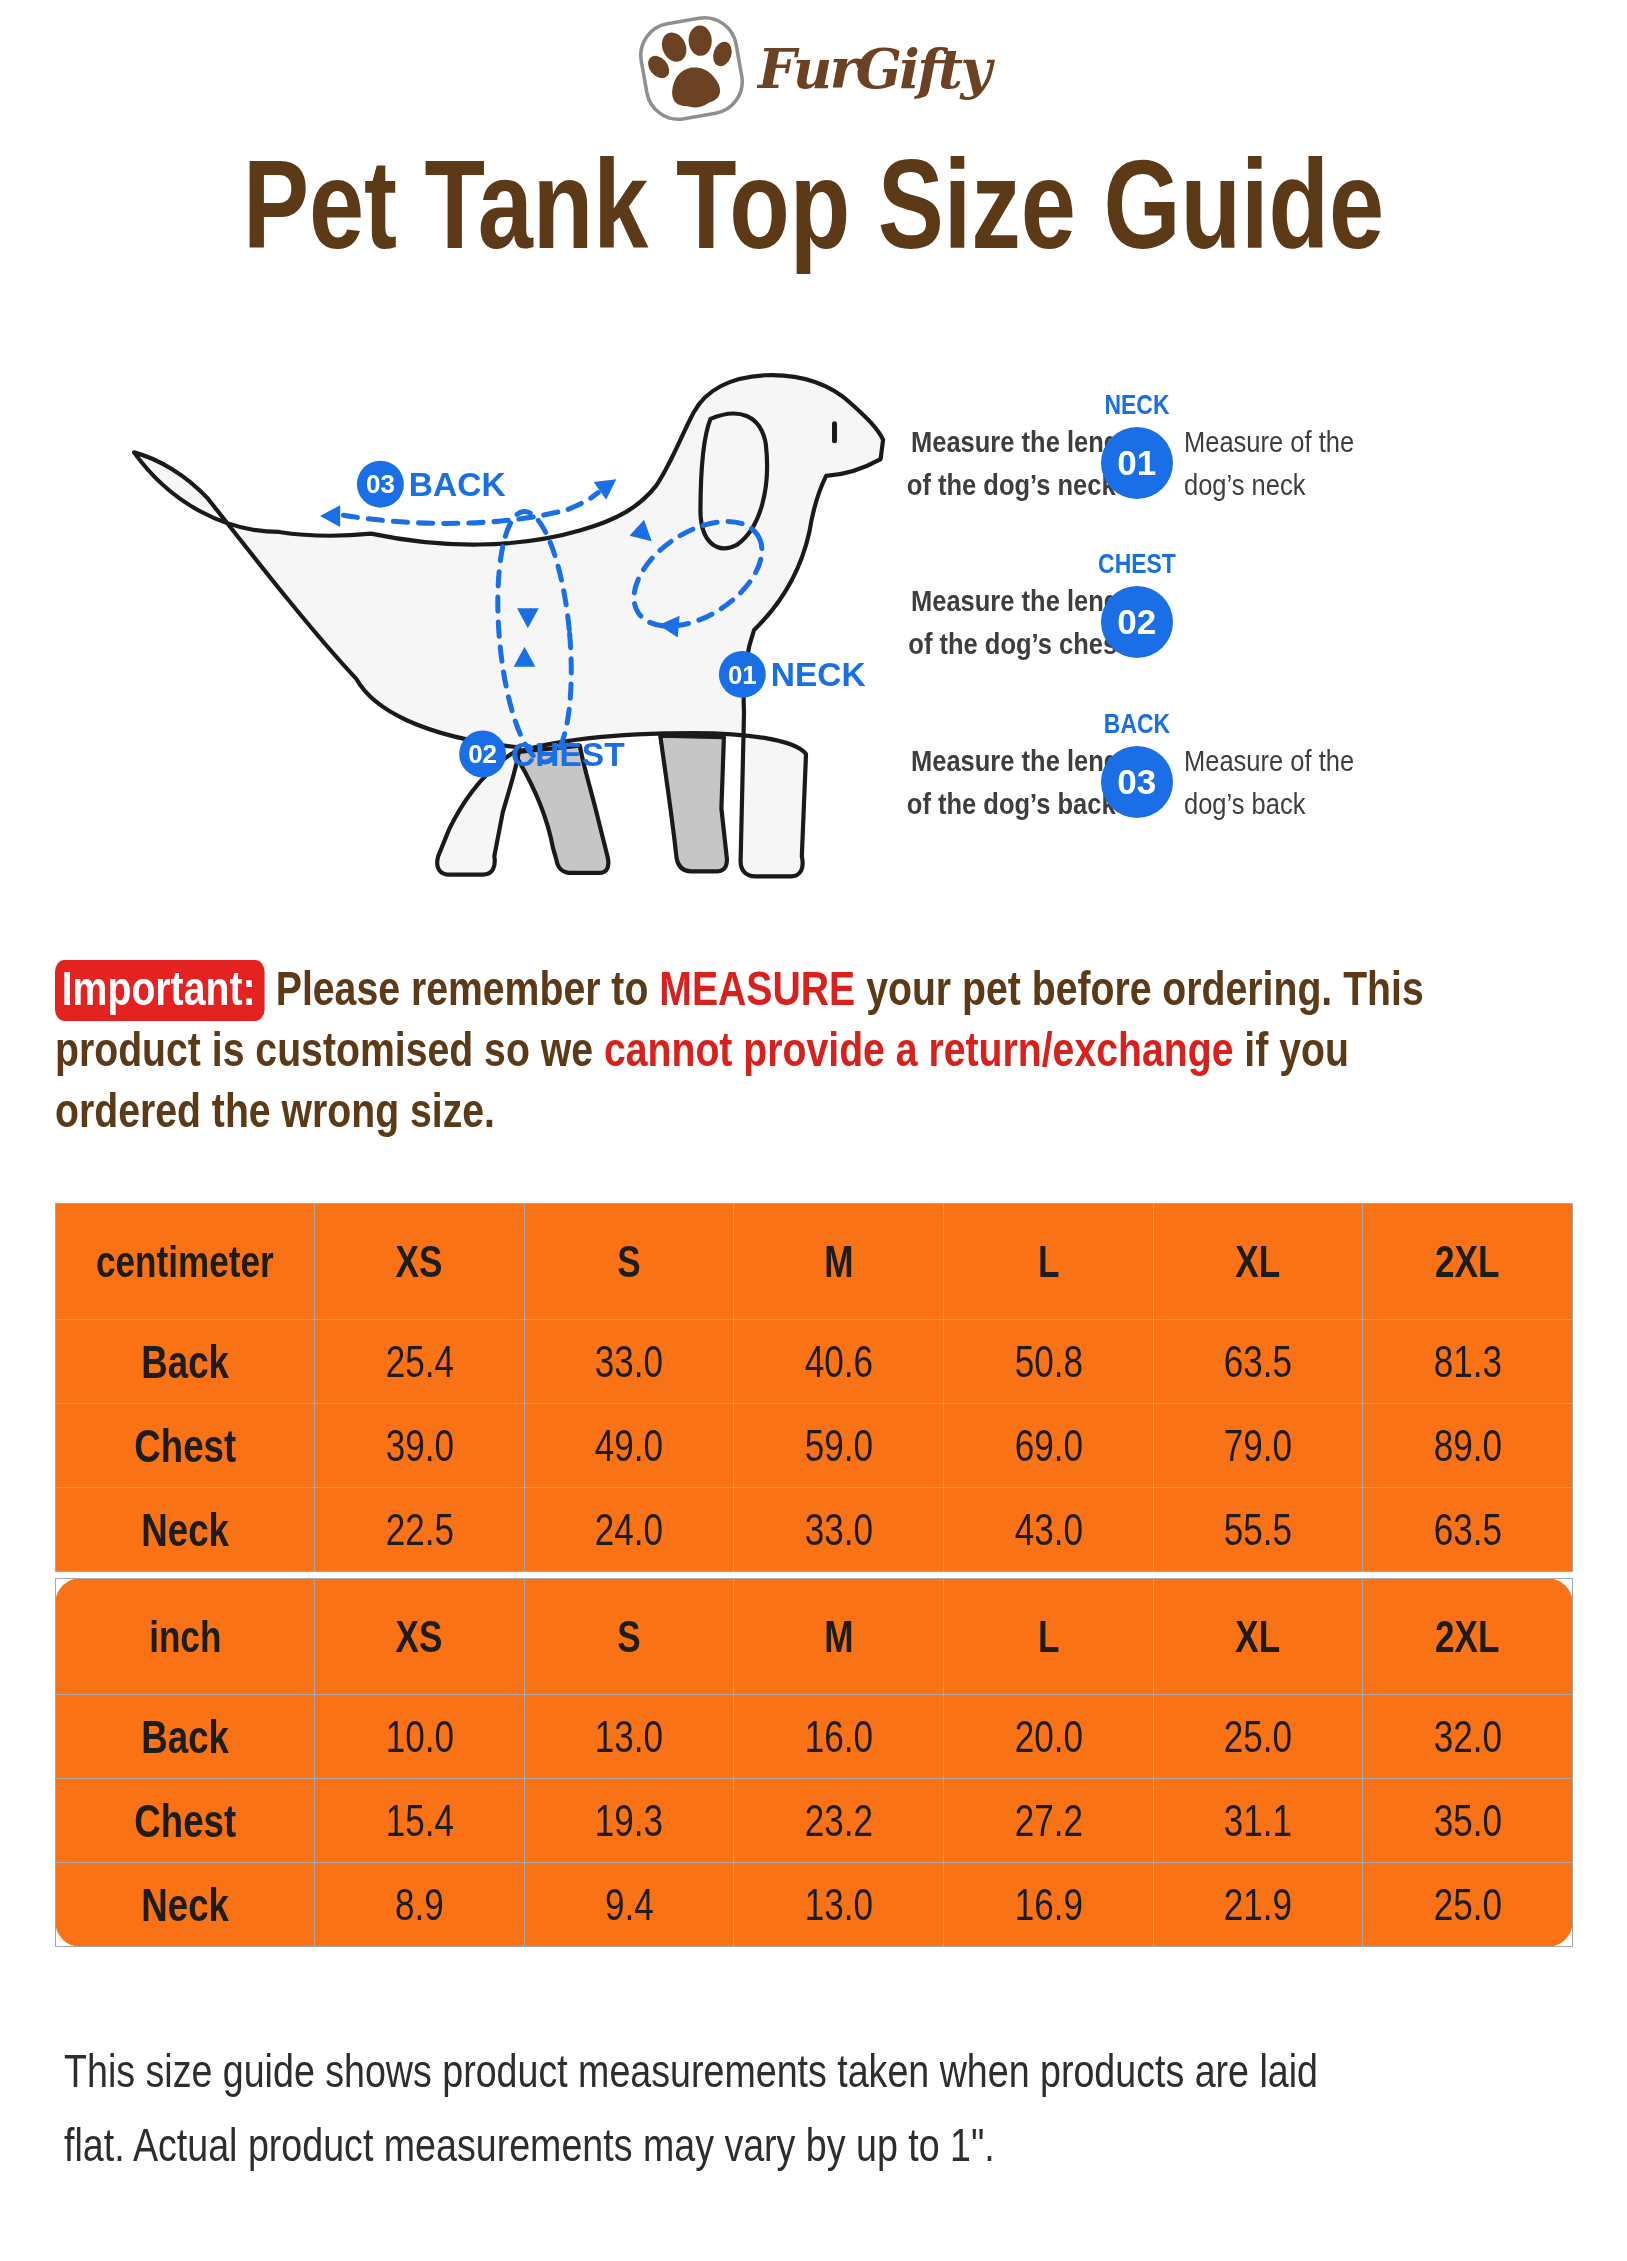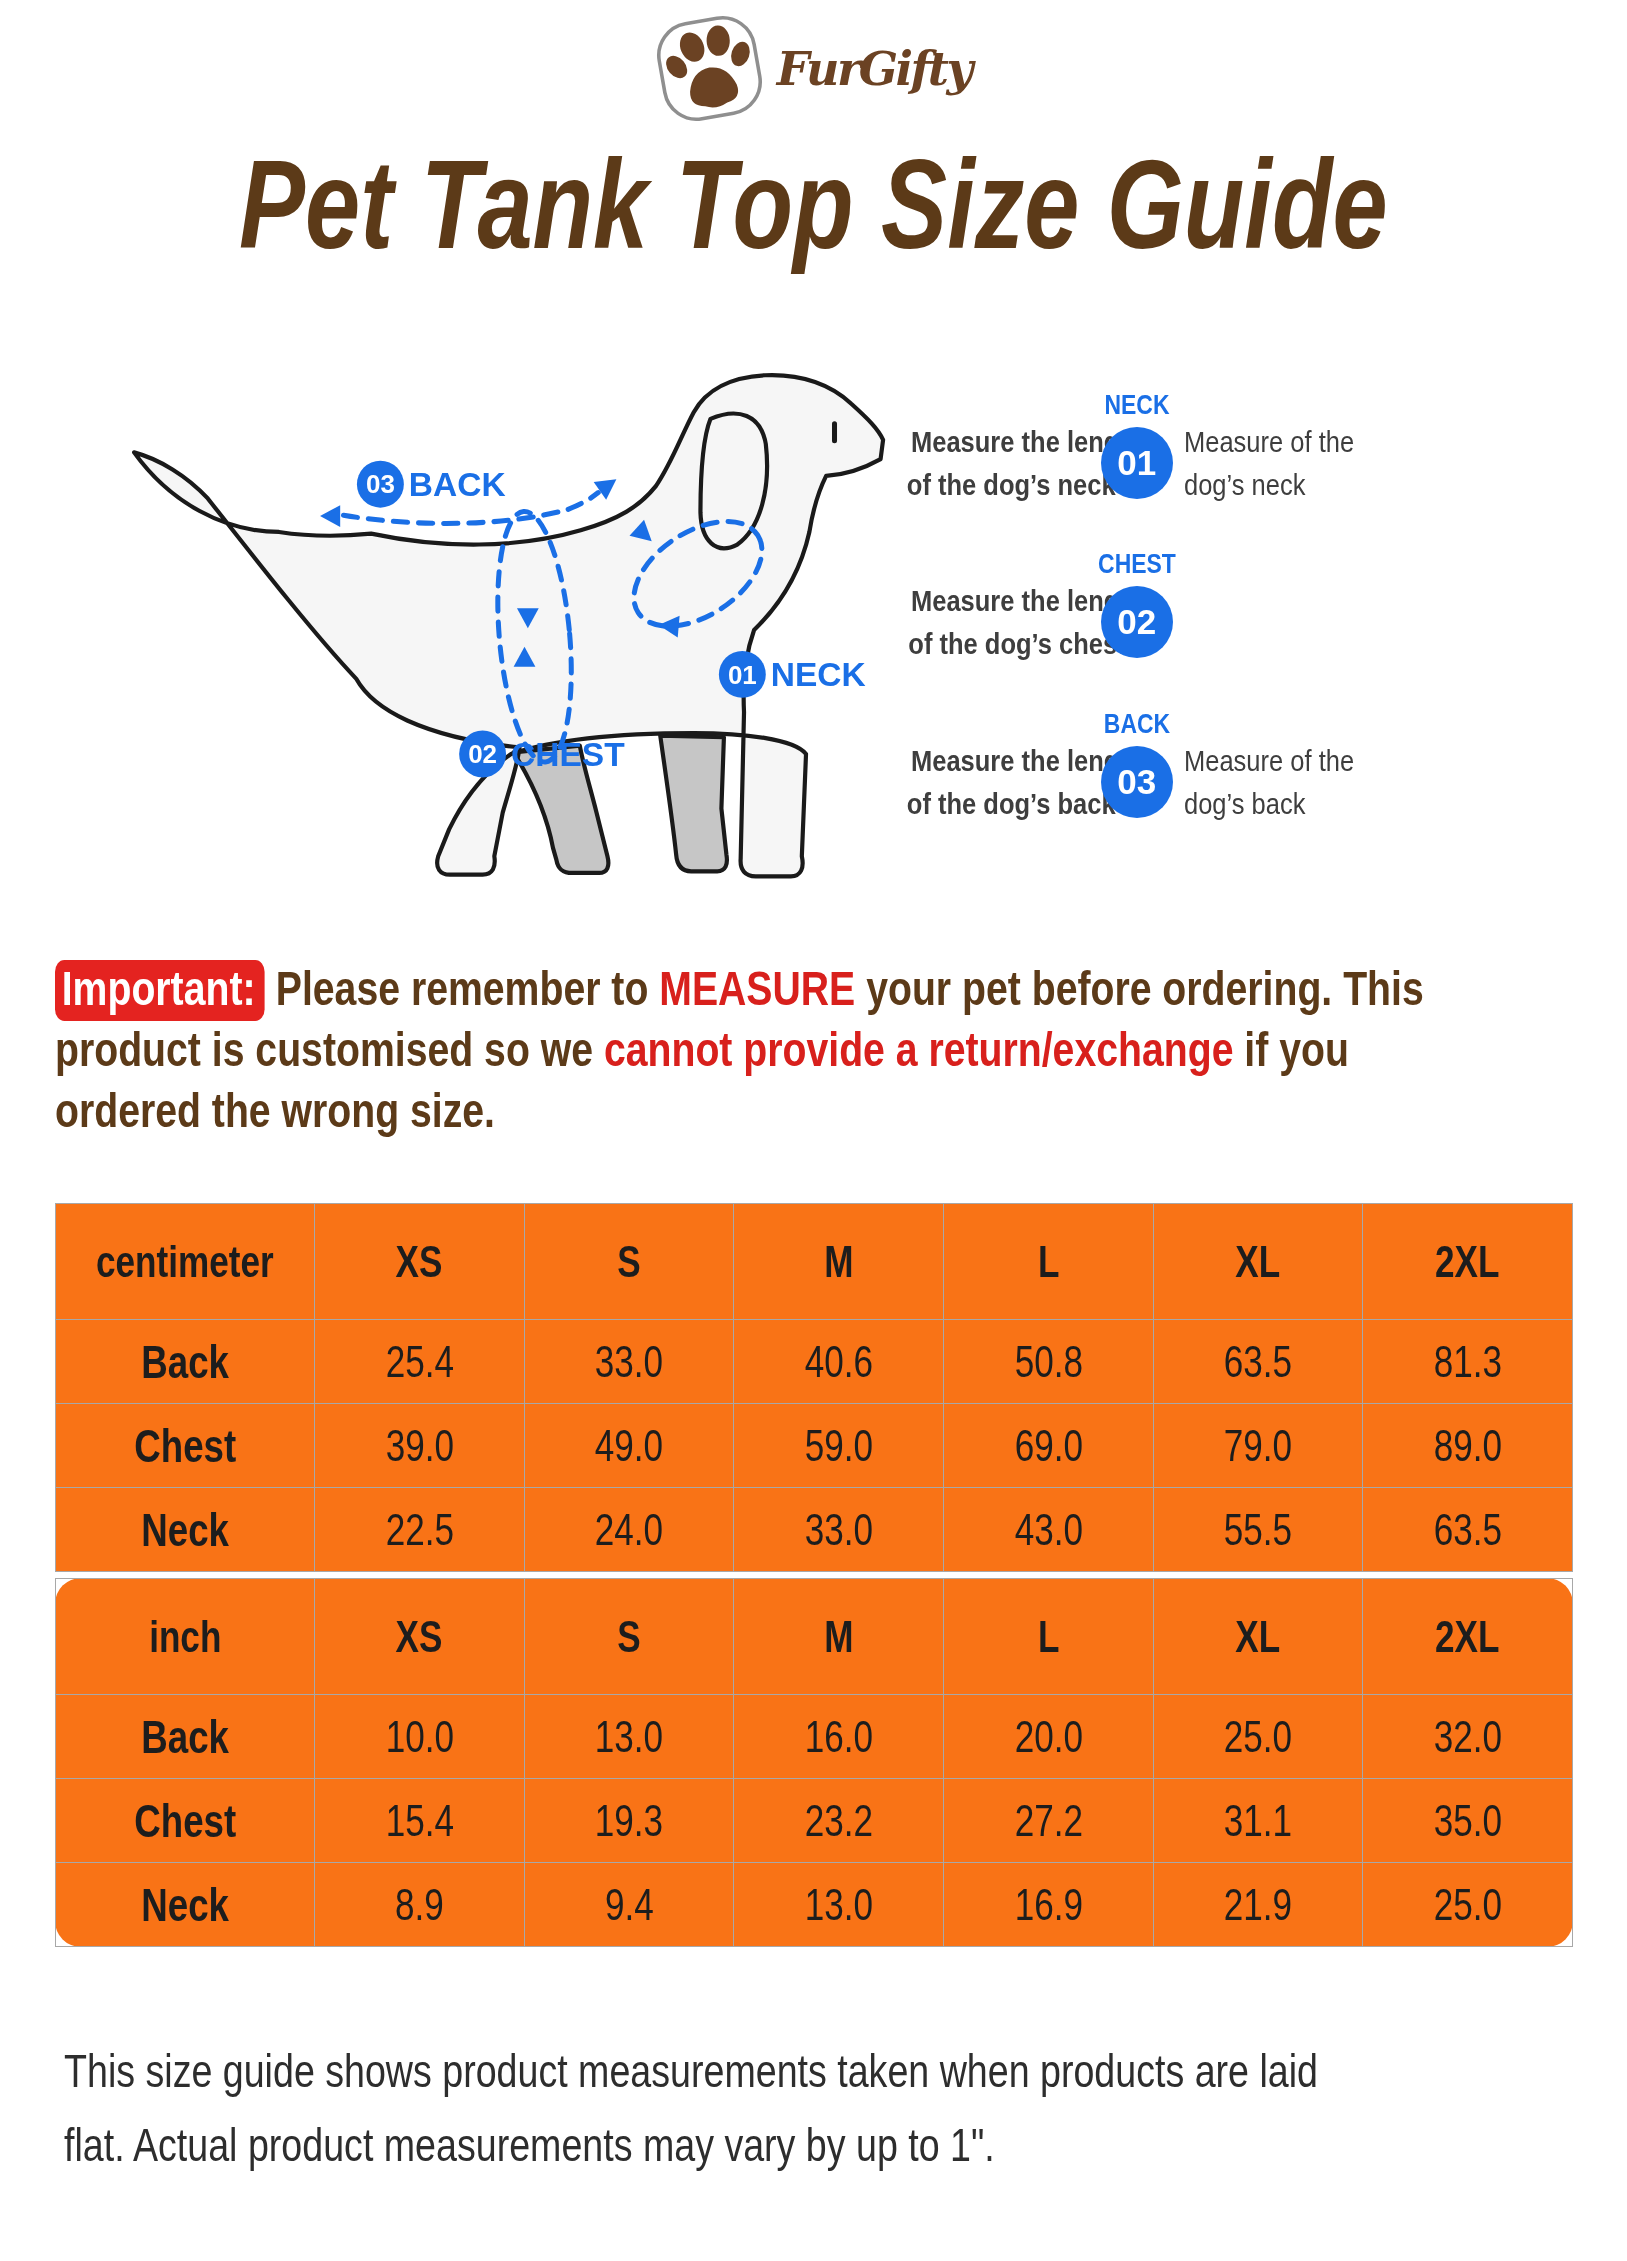--- a/index.html
+++ b/index.html
@@ -8,23 +8,23 @@
     position:relative; width:1627px; height:2261px; background:#ffffff;
     font-family:"Liberation Sans", sans-serif; overflow:hidden;
   }
   
   .cnd { display:inline-block; transform:scaleX(.78); transform-origin:center; white-space:nowrap; }
   .cnd-l { display:inline-block; transform:scaleX(.82); transform-origin:left; white-space:nowrap; }
 
   
   .logo-row { position:absolute; top:15px; left:0; width:100%; display:flex; justify-content:center; align-items:center; gap:13.4px; }
   .paw { width:107px; height:107px; }
-  .brand { font-family:"DejaVu Serif", serif; font-style:italic; font-weight:bold; font-size:46px; color:#6b4223; letter-spacing:-2.5px; }
-
-  .title { position:absolute; top:125px; left:0; width:100%; text-align:center; color:#5c3a18; font-size:127px; font-weight:bold; line-height:1.25;font-style:italic; }
+  .brand { font-family:"DejaVu Serif", serif; font-style:italic; font-weight:bold; font-size:54px; color:#6b4223; letter-spacing:-2.5px; }
+
+  .title { position:absolute; top:125px; left:0; width:100%; text-align:center; color:#5c3a18; font-size:127px; font-weight:bold; line-height:1.25; }
 
   
   .diagram { position:absolute; top:360px; left:0; width:100%; height:552px; }
   .dog-svg { position:absolute; left:124px; top:0; width:863px; height:545px; }
   .dash { fill:none; stroke:#1a6fe6; stroke-width:6; stroke-dasharray:17 13; stroke-linecap:round; }
   .arr { fill:#1a6fe6; stroke:none; }
   .dog-body { fill:#f6f6f6; stroke:#1a1a1a; stroke-width:5; stroke-linejoin:round; }
   .far-leg { fill:#c6c6c6; stroke:#1a1a1a; stroke-width:5; stroke-linejoin:round; }
   .num-bg { fill:#1a6fe6; }
   .svg-num { fill:#ffffff; font-family:"Liberation Sans",sans-serif; font-weight:bold; font-size:31px; text-anchor:middle; }

